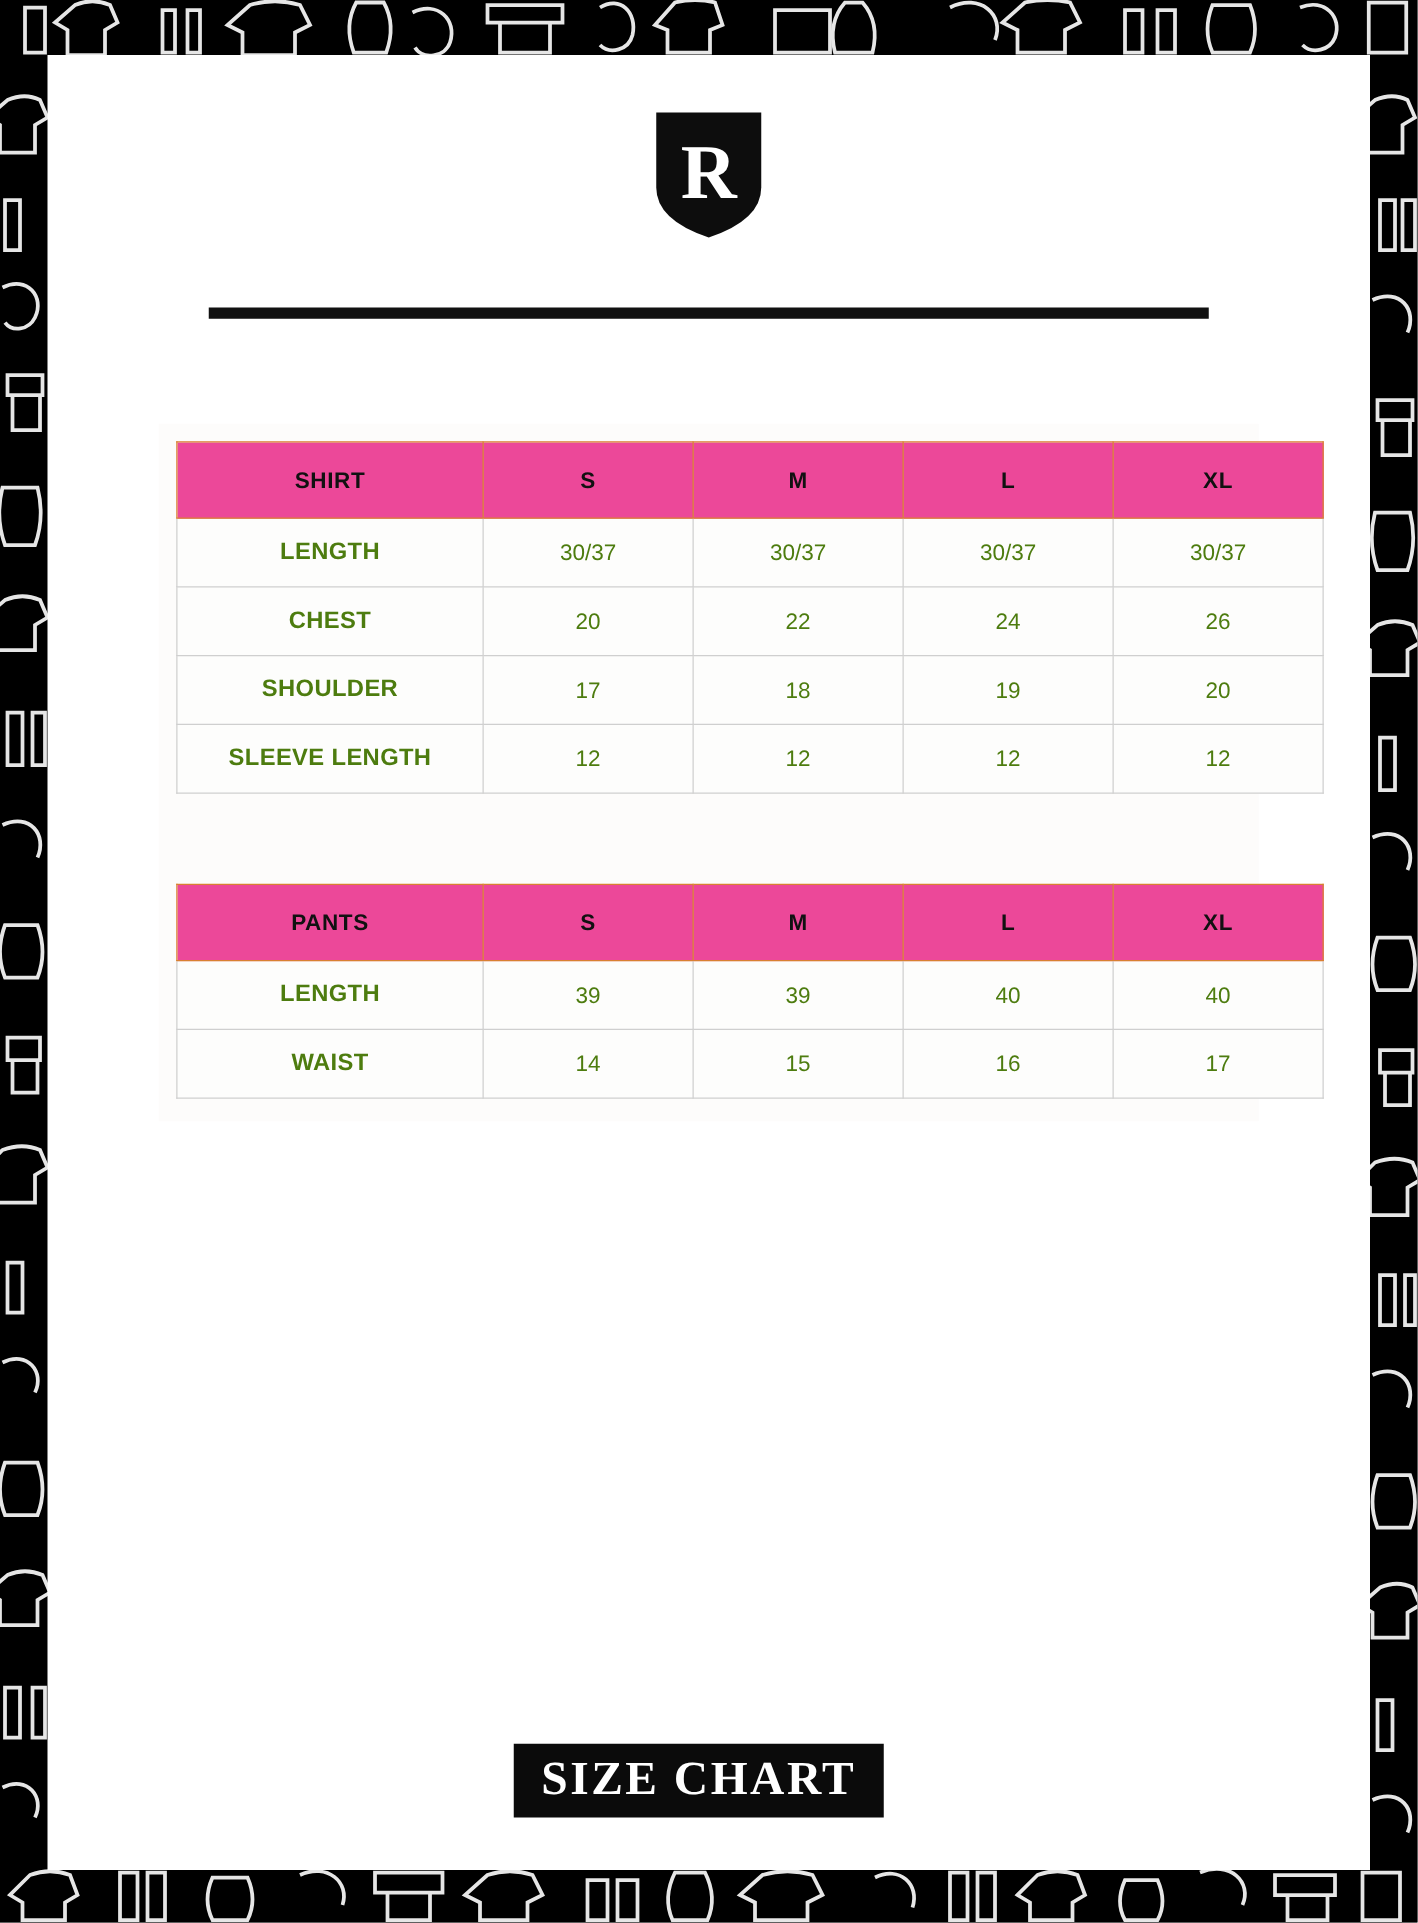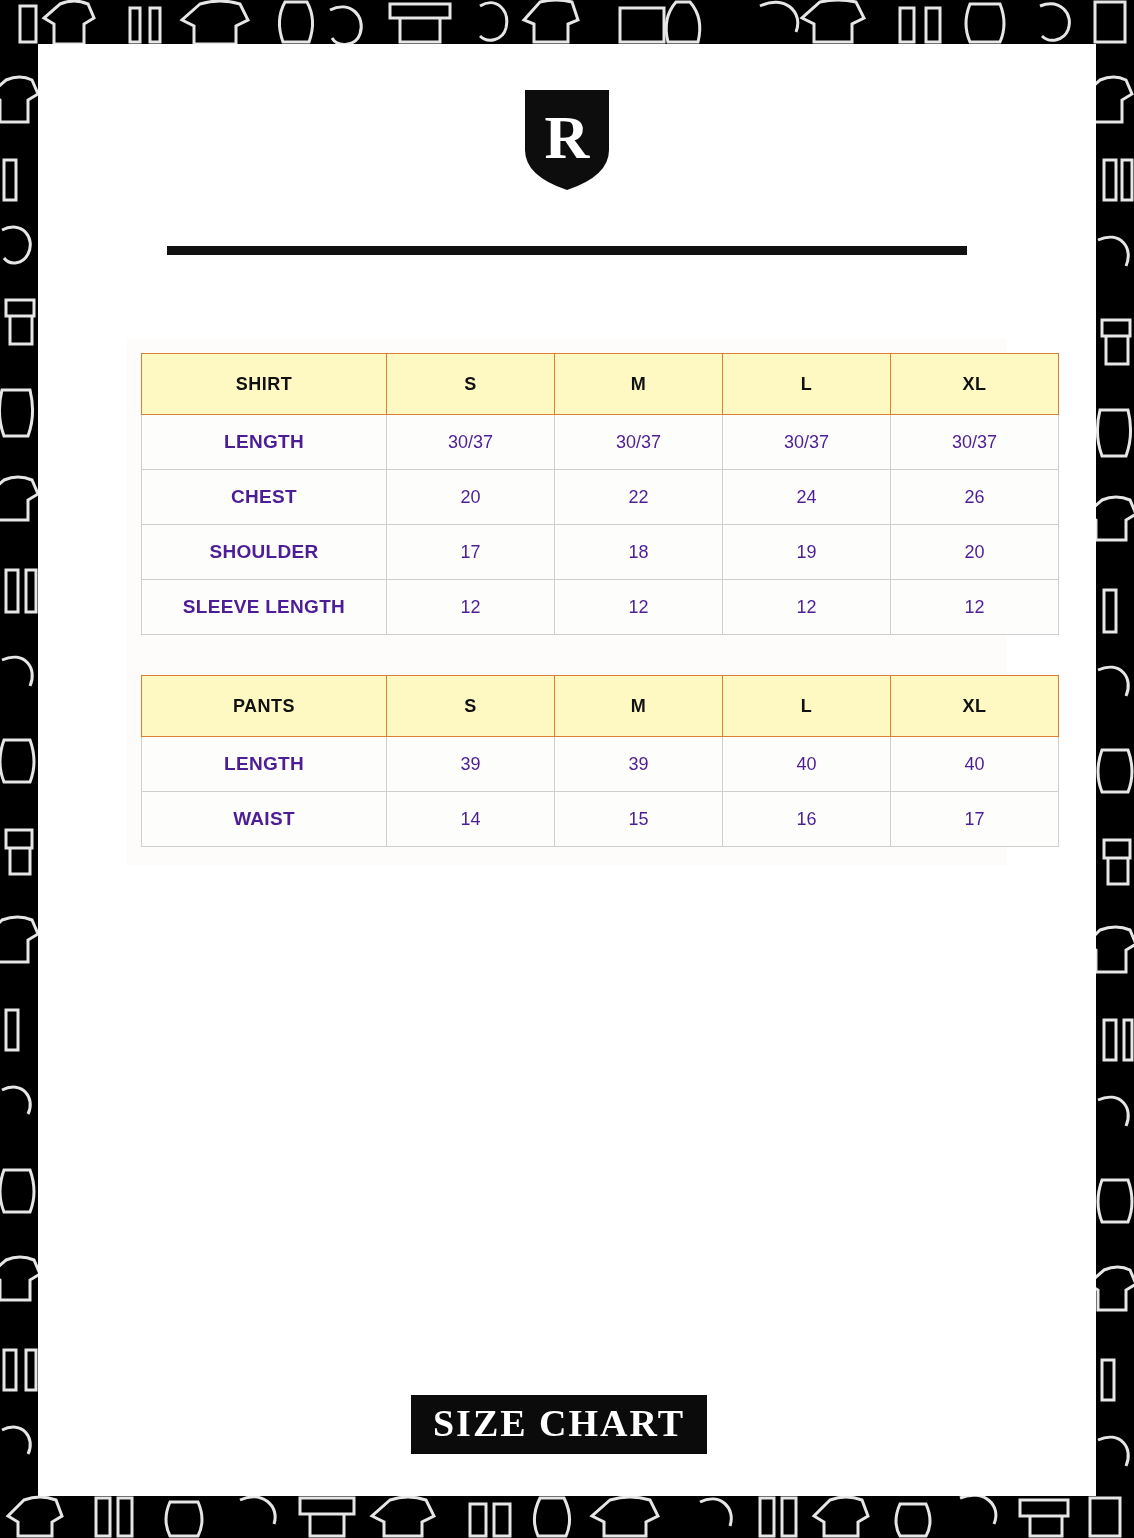--- a/index.html
+++ b/index.html
@@ -68,32 +68,32 @@
     padding: 14px 14px 18px 14px;
     box-sizing: border-box;
   }
   table {
     border-collapse: collapse;
     width: 854px;
     margin: 0 auto;
     table-layout: fixed;
   }
   table + table {
-    margin-top: 40px;
+    margin-top: 72px;
   }
   th, td {
     border: 1px solid #cfcfcf;
     height: 52px;
     text-align: center;
     vertical-align: middle;
     font-size: 18px;
-    color: #4c1d95;
+    color: #4d7c0f;
   }
   thead th {
-    background: #fef9c3;
+    background: #ec4899;
     color: #111111;
     font-weight: 700;
     font-size: 18px;
     letter-spacing: 0.5px;
     border-color: #d98032;
     height: 58px;
   }
   thead th.first-col {
     text-align: center;
   }

